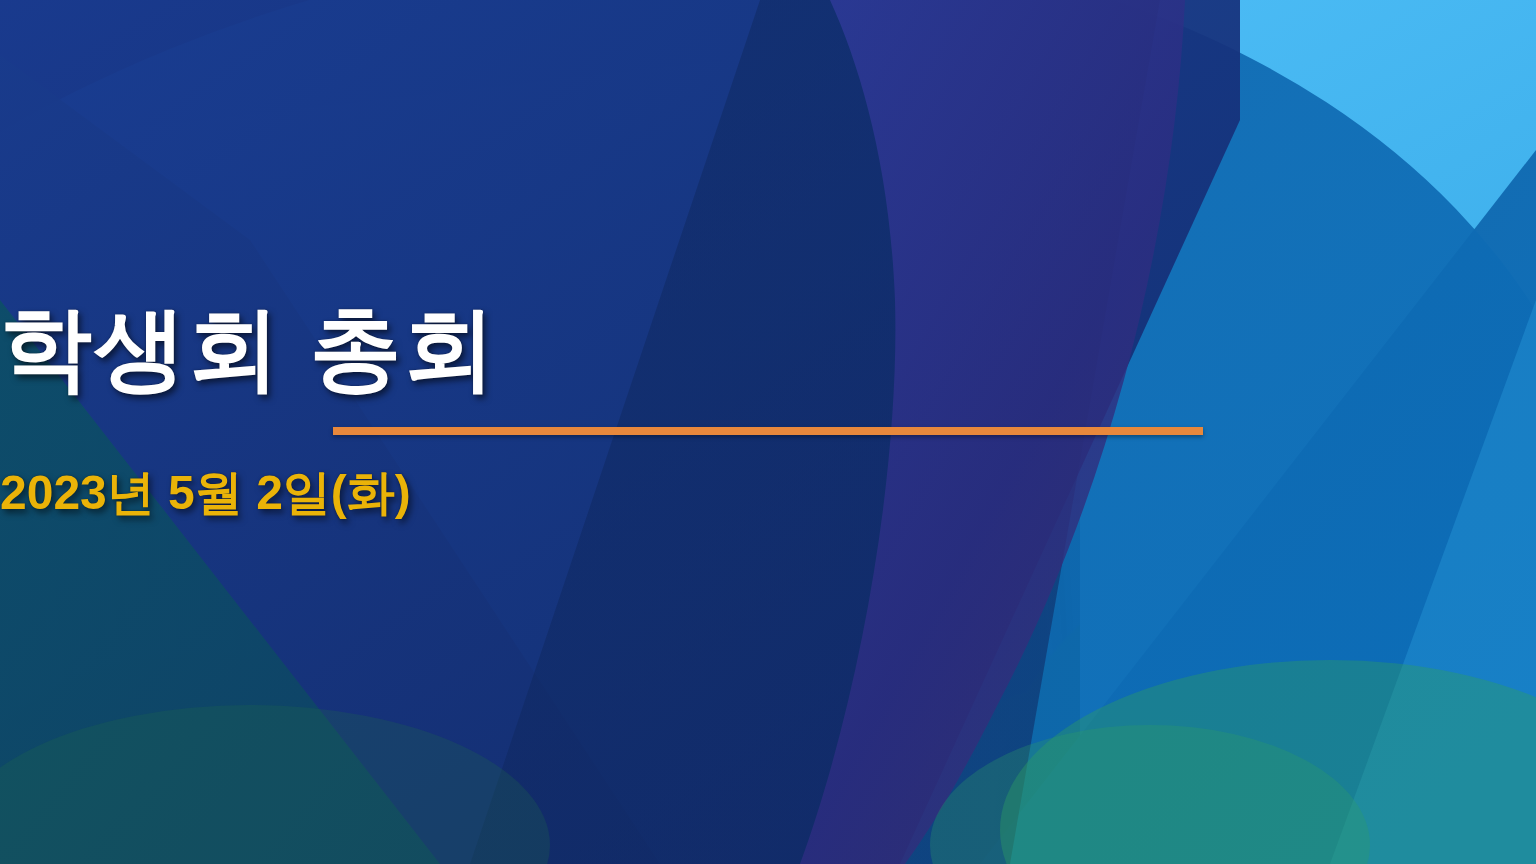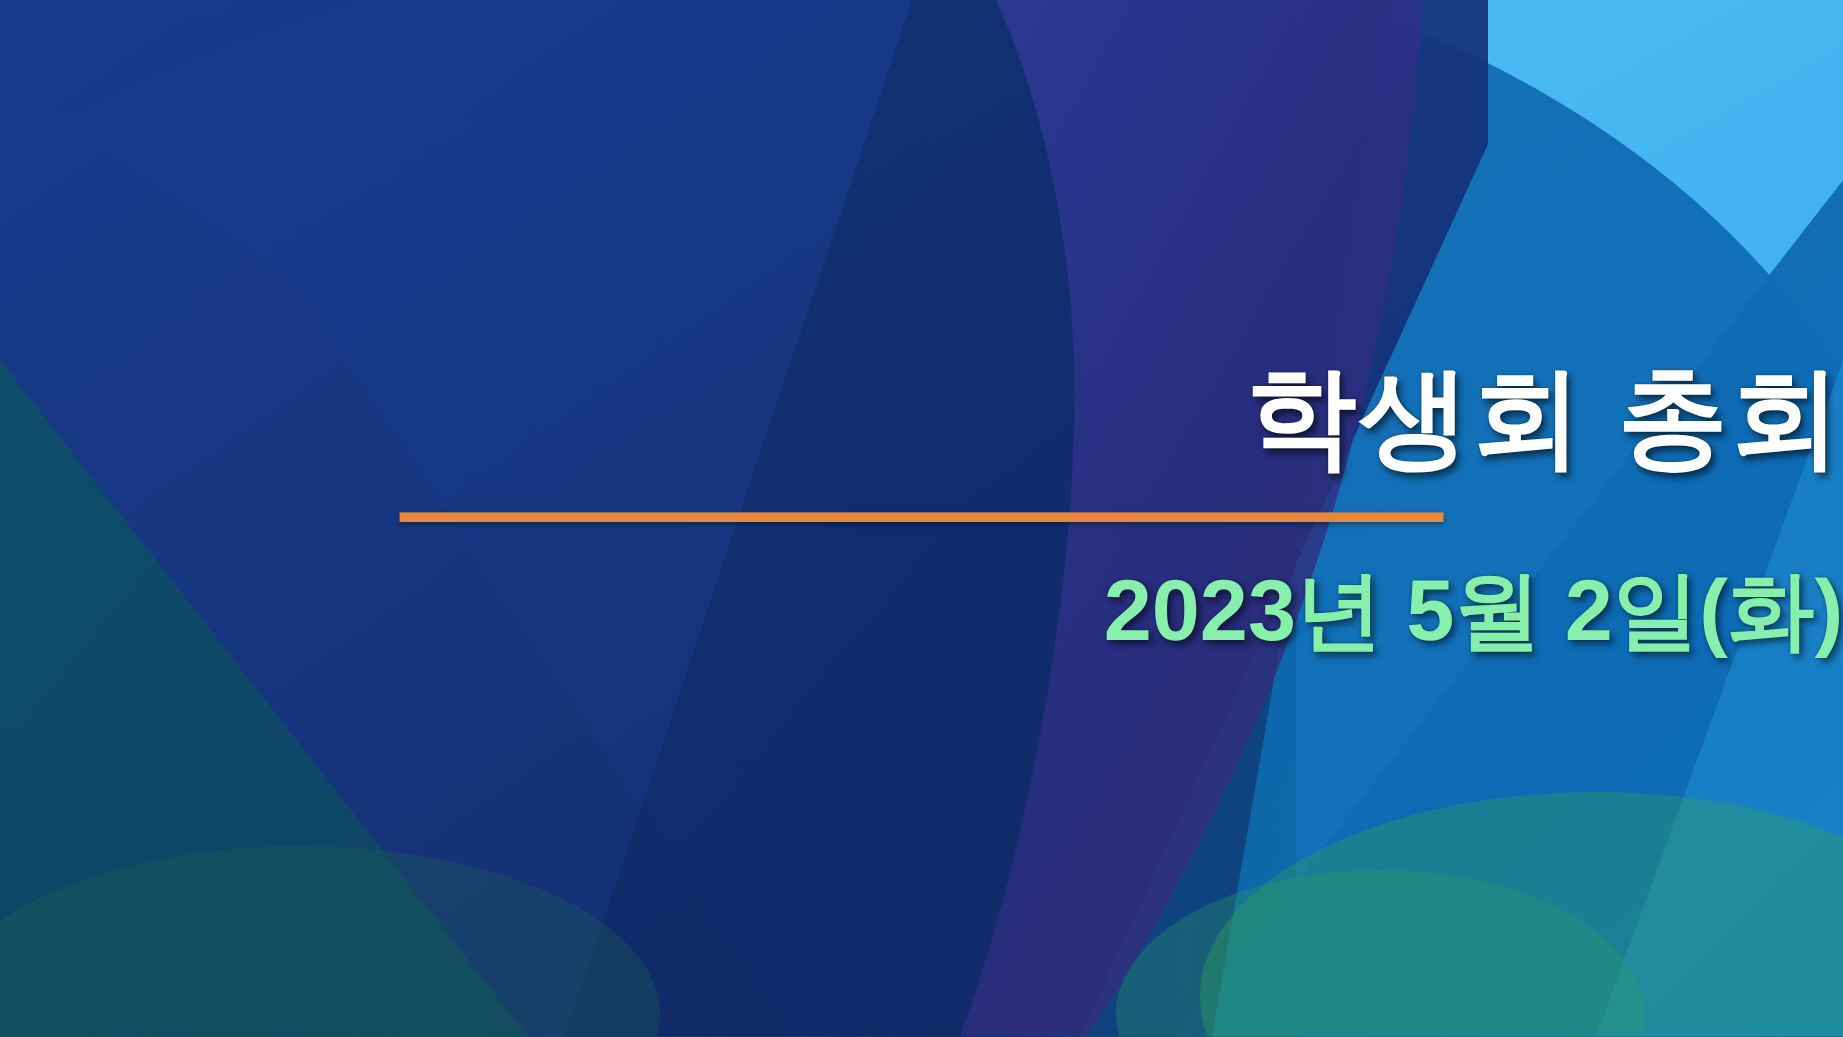--- a/index.html
+++ b/index.html
@@ -153,21 +153,21 @@
 
   
   #shapes { position: absolute; inset: 0; }
   #shapes svg { display: block; width: 1536px; height: 864px; }
 
   
   #title-block {
     position: absolute;
     left: 0; right: 0;
     top: 300px;
-    text-align: right;
+    text-align: left;
     z-index: 40;
   }
   #slide-title {
     margin: 0;
     color: #ffffff;
     font-size: 92px;
     font-weight: 700;
     line-height: 1.05;
     letter-spacing: 2px;
     text-shadow: 3px 4px 6px rgba(0,0,0,.55), 0 0 2px rgba(0,0,0,.4);
@@ -175,22 +175,22 @@
   }
   #title-divider {
     width: 870px;
     height: 8px;
     margin: 30px auto 0 auto;
     background: #e8883c;
     box-shadow: 0 2px 4px rgba(0,0,0,.35);
   }
   #slide-subtitle {
     margin: 26px 0 0 0;
-    color: #86efac;
-    font-size: 72px;
+    color: #eab308;
+    font-size: 48px;
     font-weight: 700;
     letter-spacing: 0px;
     text-shadow: 3px 4px 6px rgba(0,0,0,.5), 0 0 2px rgba(0,0,0,.4);
     white-space: nowrap;
   }
 </style>
 </head>
 <body>
 
 <div id="slide">

